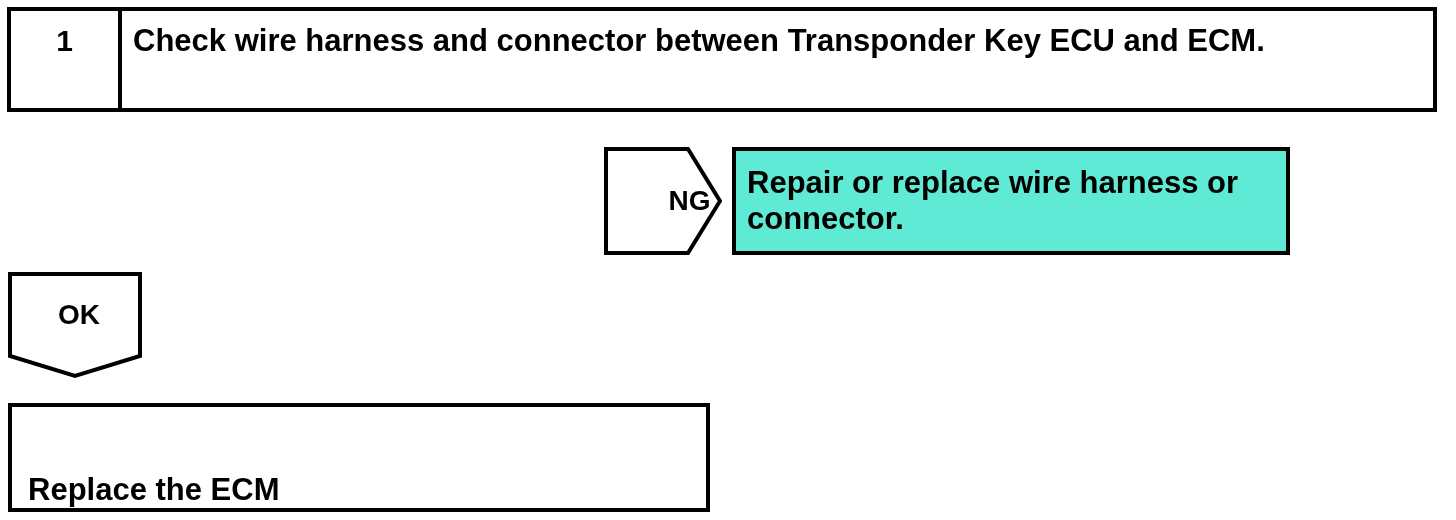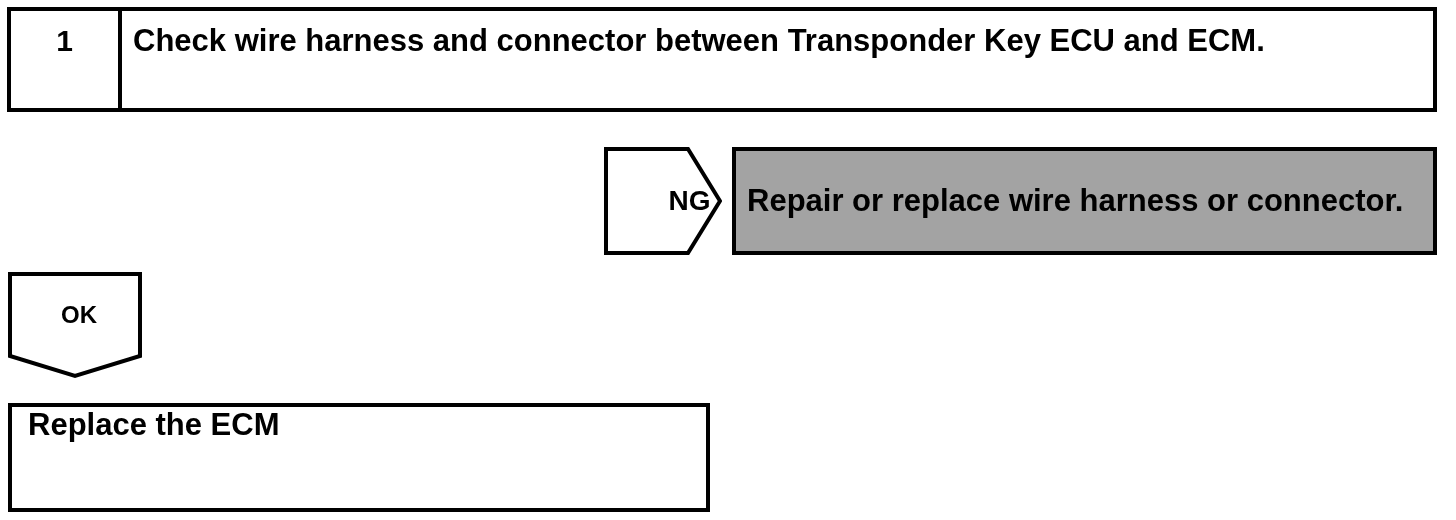--- a/index.html
+++ b/index.html
@@ -71,24 +71,24 @@
     justify-content: center;
     font-size: 28px;
     font-weight: bold;
     padding-left: 35px;
   }
   
   .ng-result-box {
     position: absolute;
     left: 732px;
     top: 147px;
-    width: 705px;
+    width: 558px;
     height: 108px;
     border: 4px solid #000000;
-    background: #a3a3a3;
+    background: #5eead4;
     display: flex;
     align-items: center;
     padding-left: 11px;
     padding-right: 8px;
     font-size: 31px;
     font-weight: bold;
   }
   
   .ok-connector {
     position: absolute;
@@ -100,34 +100,34 @@
   .ok-connector svg { position: absolute; left: 0; top: 0; }
   .ok-label {
     position: absolute;
     left: 0;
     top: 0;
     width: 142px;
     height: 85px;
     display: flex;
     align-items: center;
     justify-content: center;
-    font-size: 24px;
+    font-size: 28px;
     font-weight: bold;
   }
   
   .final-box {
     position: absolute;
     left: 8px;
     top: 403px;
     width: 702px;
     height: 109px;
     border: 4px solid #000000;
     background: #ffffff;
     display: flex;
-    align-items: flex-start;
+    align-items: flex-end;
     padding-left: 16px;
     font-size: 31px;
     font-weight: bold;
   }
 </style>
 </head>
 <body>
 
 <div class="canvas">
 

